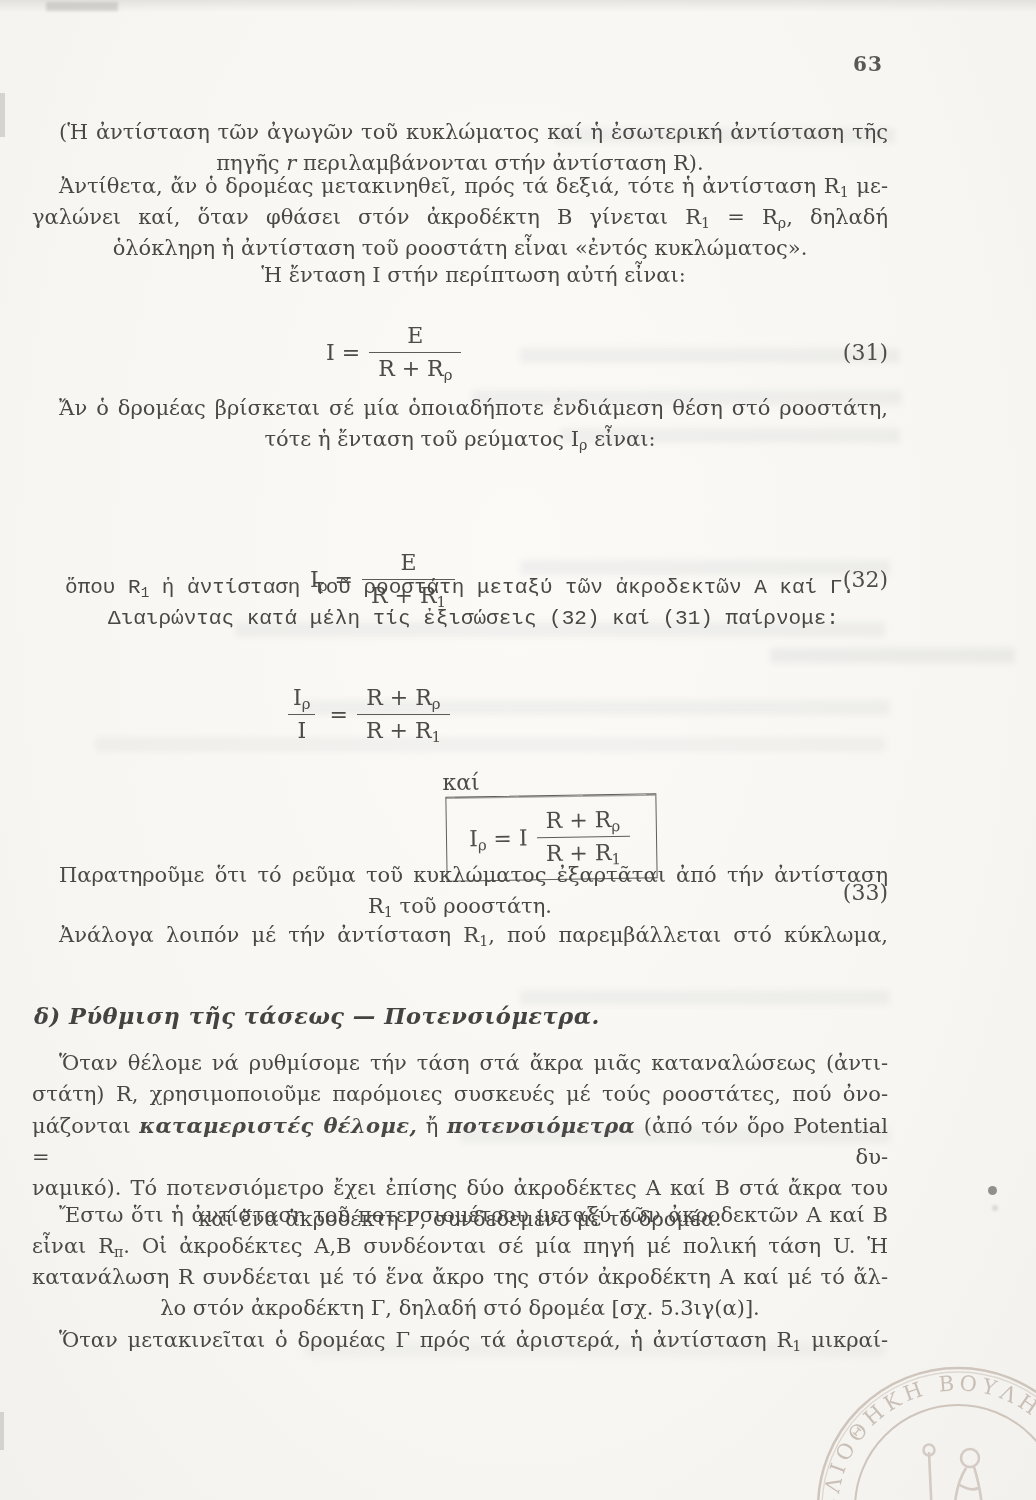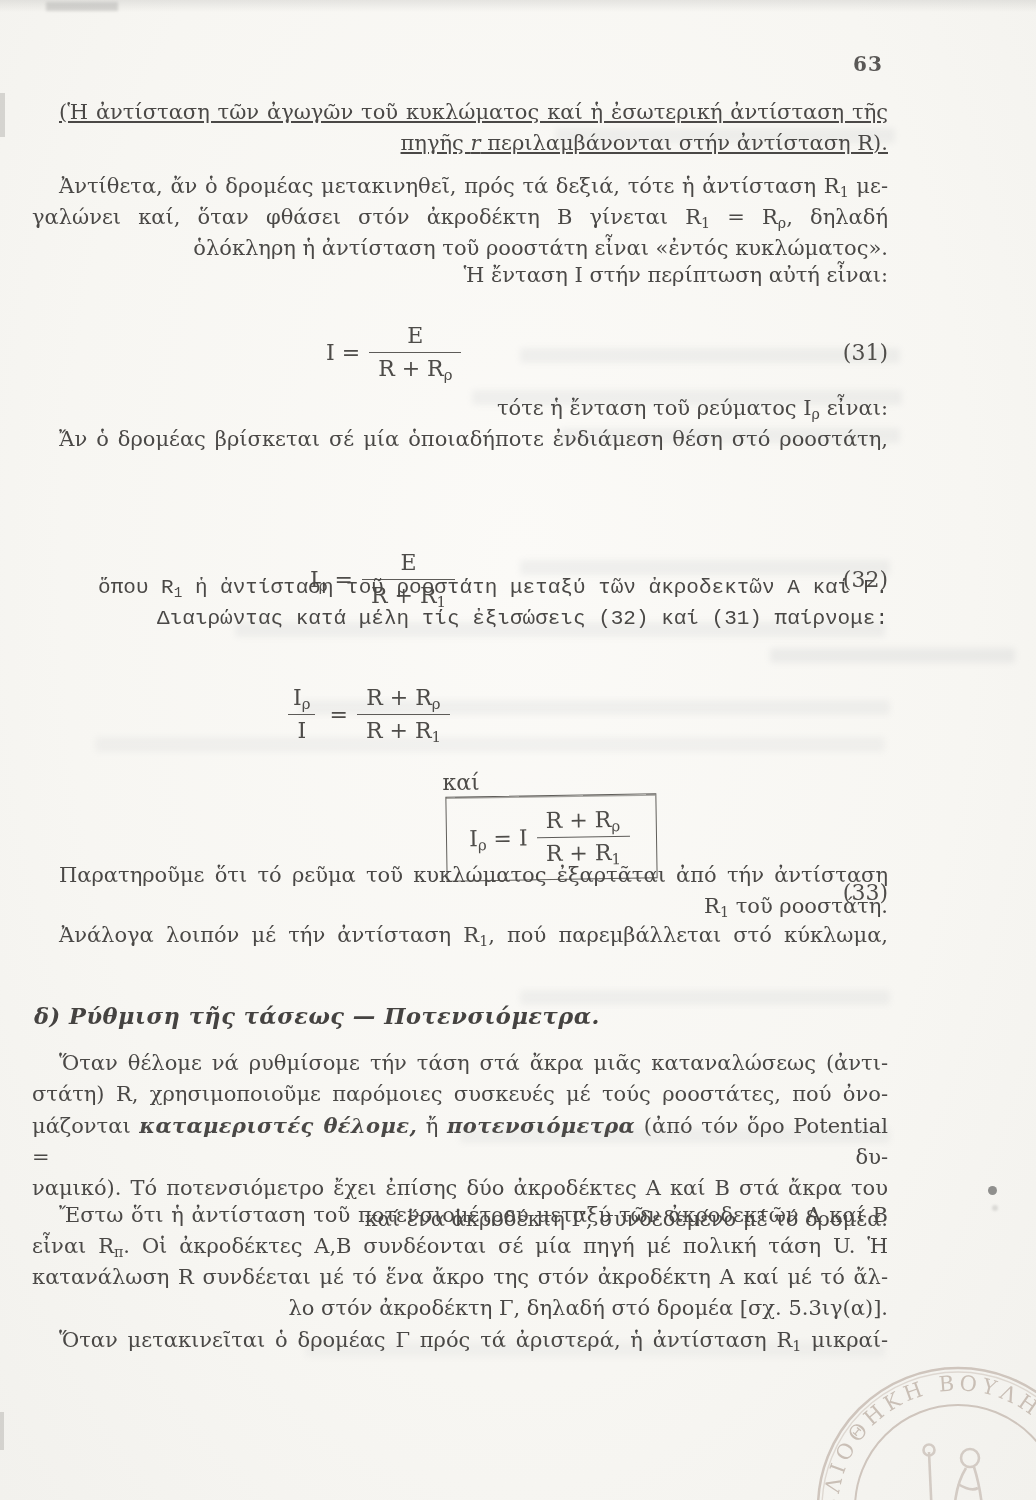--- a/index.html
+++ b/index.html
@@ -16,21 +16,21 @@
     background:linear-gradient(180deg,rgba(150,150,148,.20),rgba(150,150,148,0));
     pointer-events:none;
   }
   .pagenum{
     position:absolute;left:853px;top:52px;
     font-size:20px;font-weight:700;color:#5a5856;letter-spacing:1px;
   }
   .para{position:absolute;left:32px;width:856px;font-size:21px;line-height:31px;}
   .ln{display:block;}
   .ln.just{text-align:justify;text-align-last:justify;text-justify:inter-word;}
-  .ln.left{text-align:right;}
+  .ln.left{text-align:center;}
   .ln.ind{padding-left:27px;}
   sub{font-size:.68em;line-height:0;vertical-align:-0.28em;}
   i{font-style:italic;}
   b.bi{font-weight:700;font-style:italic;letter-spacing:.4px;}
   .heading{
     position:absolute;left:34px;top:1001px;width:856px;
     font-size:22.5px;line-height:31px;font-weight:700;font-style:italic;
     color:#454341;letter-spacing:.5px;
   }
   
@@ -79,21 +79,21 @@
   <div class="ghost" style="left:770px;top:648px;width:245px;opacity:.12;"></div>
   <div class="ghost" style="left:300px;top:700px;width:590px;opacity:.09;"></div>
   <div class="ghost" style="left:95px;top:737px;width:790px;opacity:.08;"></div>
   <div class="ghost" style="left:520px;top:990px;width:370px;opacity:.09;"></div>
   <div class="ghost" style="left:460px;top:1128px;width:430px;opacity:.09;"></div>
   <div class="ghost" style="left:305px;top:1342px;width:580px;opacity:.07;"></div>
 
   <div class="dot" style="left:988px;top:1186px;width:9px;height:9px;filter:blur(.6px);"></div>
   <div class="dot" style="left:992px;top:1205px;width:6px;height:6px;opacity:.25;filter:blur(.8px);"></div>
 
-  <div class="para" style="top:97px;text-decoration:underline;">
+  <div class="para" style="top:117px;">
     <span class="ln just ind">(Ἡ ἀντίσταση τῶν ἀγωγῶν τοῦ κυκλώματος καί ἡ ἐσωτερική ἀντίσταση τῆς</span>
     <span class="ln left">πηγῆς <i>r</i> περιλαμβάνονται στήν ἀντίσταση R).</span>
   </div>
 
   <div class="para" style="top:171px;">
     <span class="ln just ind">Ἀντίθετα, ἄν ὁ δρομέας μετακινηθεῖ, πρός τά δεξιά, τότε ἡ ἀντίσταση R<sub>1</sub> με-</span>
     <span class="ln just">γαλώνει καί, ὅταν φθάσει στόν ἀκροδέκτη Β γίνεται R<sub>1</sub> = R<sub>ρ</sub>, δηλαδή</span>
     <span class="ln left">ὁλόκληρη ἡ ἀντίσταση τοῦ ροοστάτη εἶναι «ἐντός κυκλώματος».</span>
   </div>
 
@@ -104,22 +104,22 @@
   <div class="eq" style="top:316px;">
     <span class="lhs" style="margin-left:294px;">I =</span>
     <span class="frac">
       <span class="num">E</span>
       <span class="den">R + R<sub>ρ</sub></span>
     </span>
     <span class="tag">(31)</span>
   </div>
 
   <div class="para" style="top:393px;">
+    <span class="ln just ind">Ἄν ὁ δρομέας βρίσκεται σέ μία ὁποιαδήποτε ἐνδιάμεση θέση στό ροοστάτη,</span>
     <span class="ln left">τότε ἡ ἔνταση τοῦ ρεύματος I<sub>ρ</sub> εἶναι:</span>
-    <span class="ln just ind">Ἄν ὁ δρομέας βρίσκεται σέ μία ὁποιαδήποτε ἐνδιάμεση θέση στό ροοστάτη,</span>
   </div>
 
   <div class="eq" style="top:496px;margin-top:47px;">
     <span class="lhs" style="margin-left:278px;">I<sub>ρ</sub> =</span>
     <span class="frac">
       <span class="num">E</span>
       <span class="den">R + R<sub>1</sub></span>
     </span>
     <span class="tag">(32)</span>
   </div>

